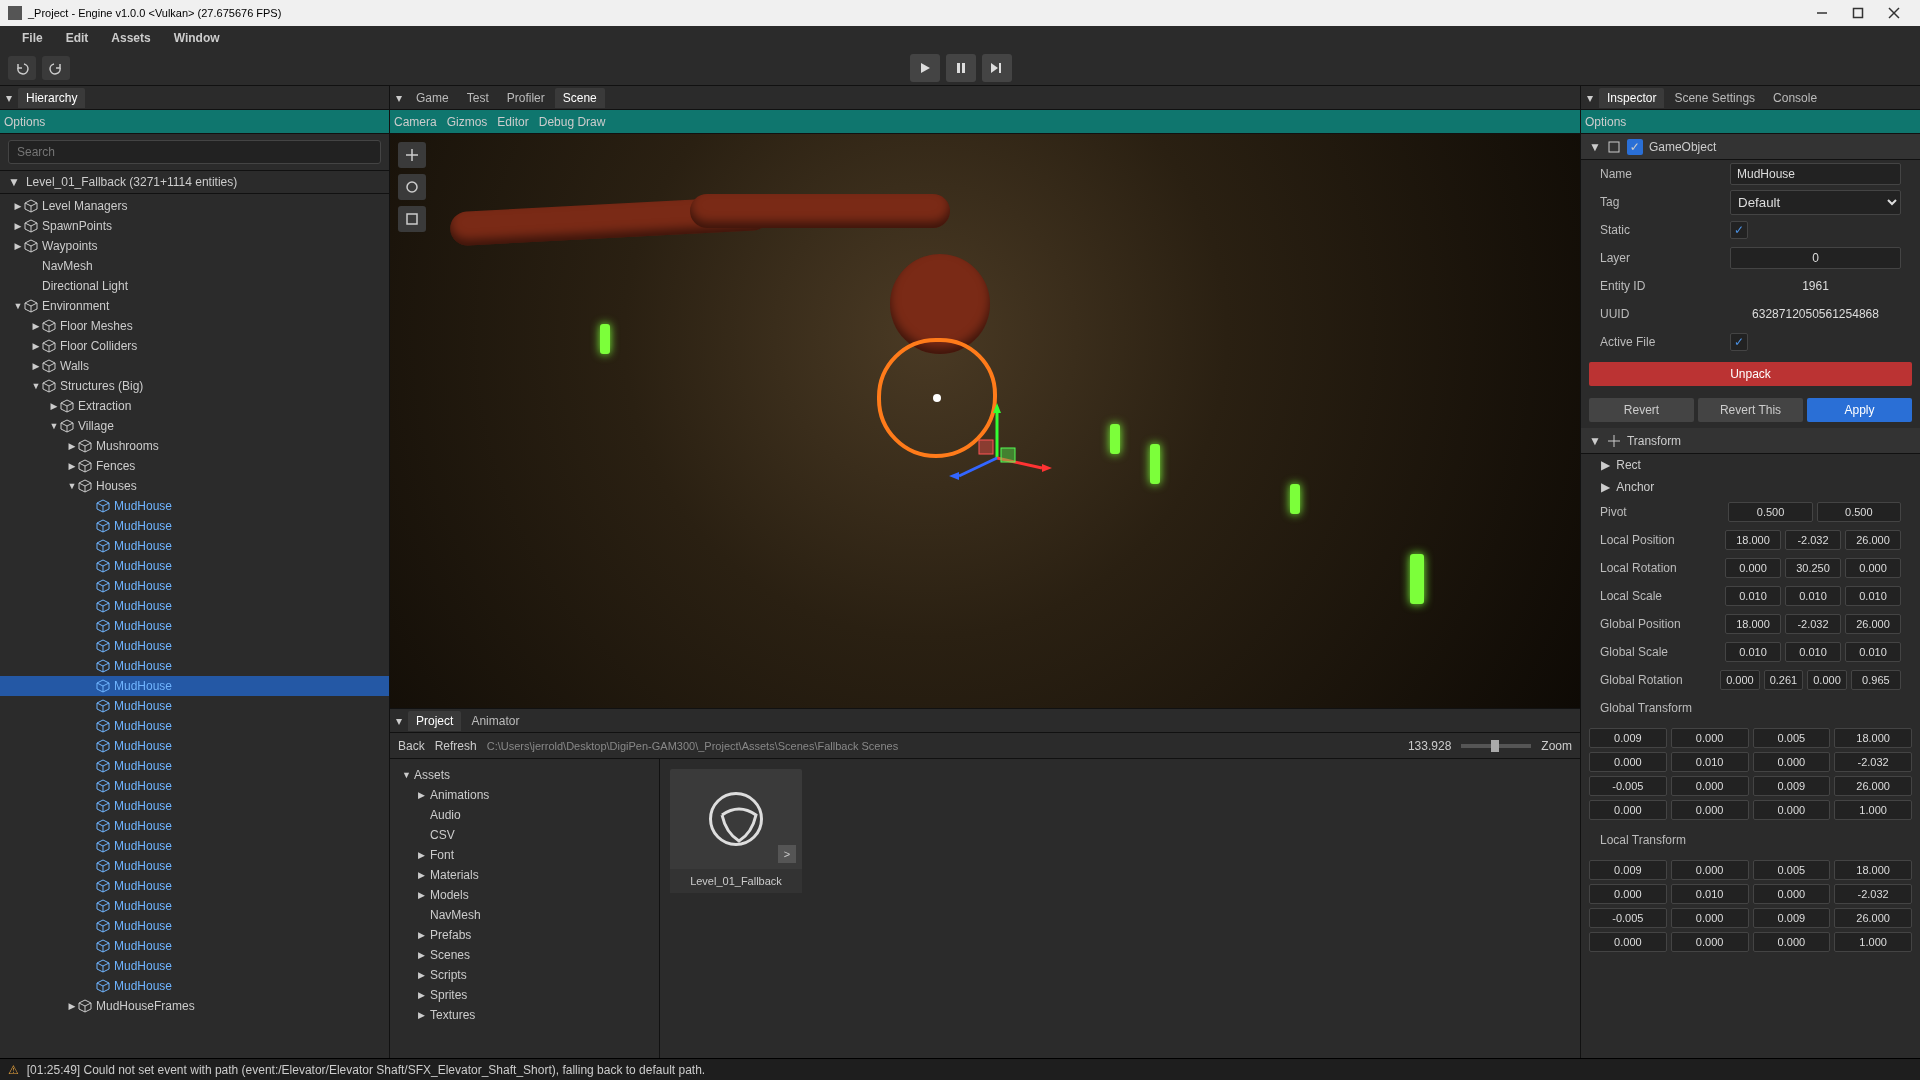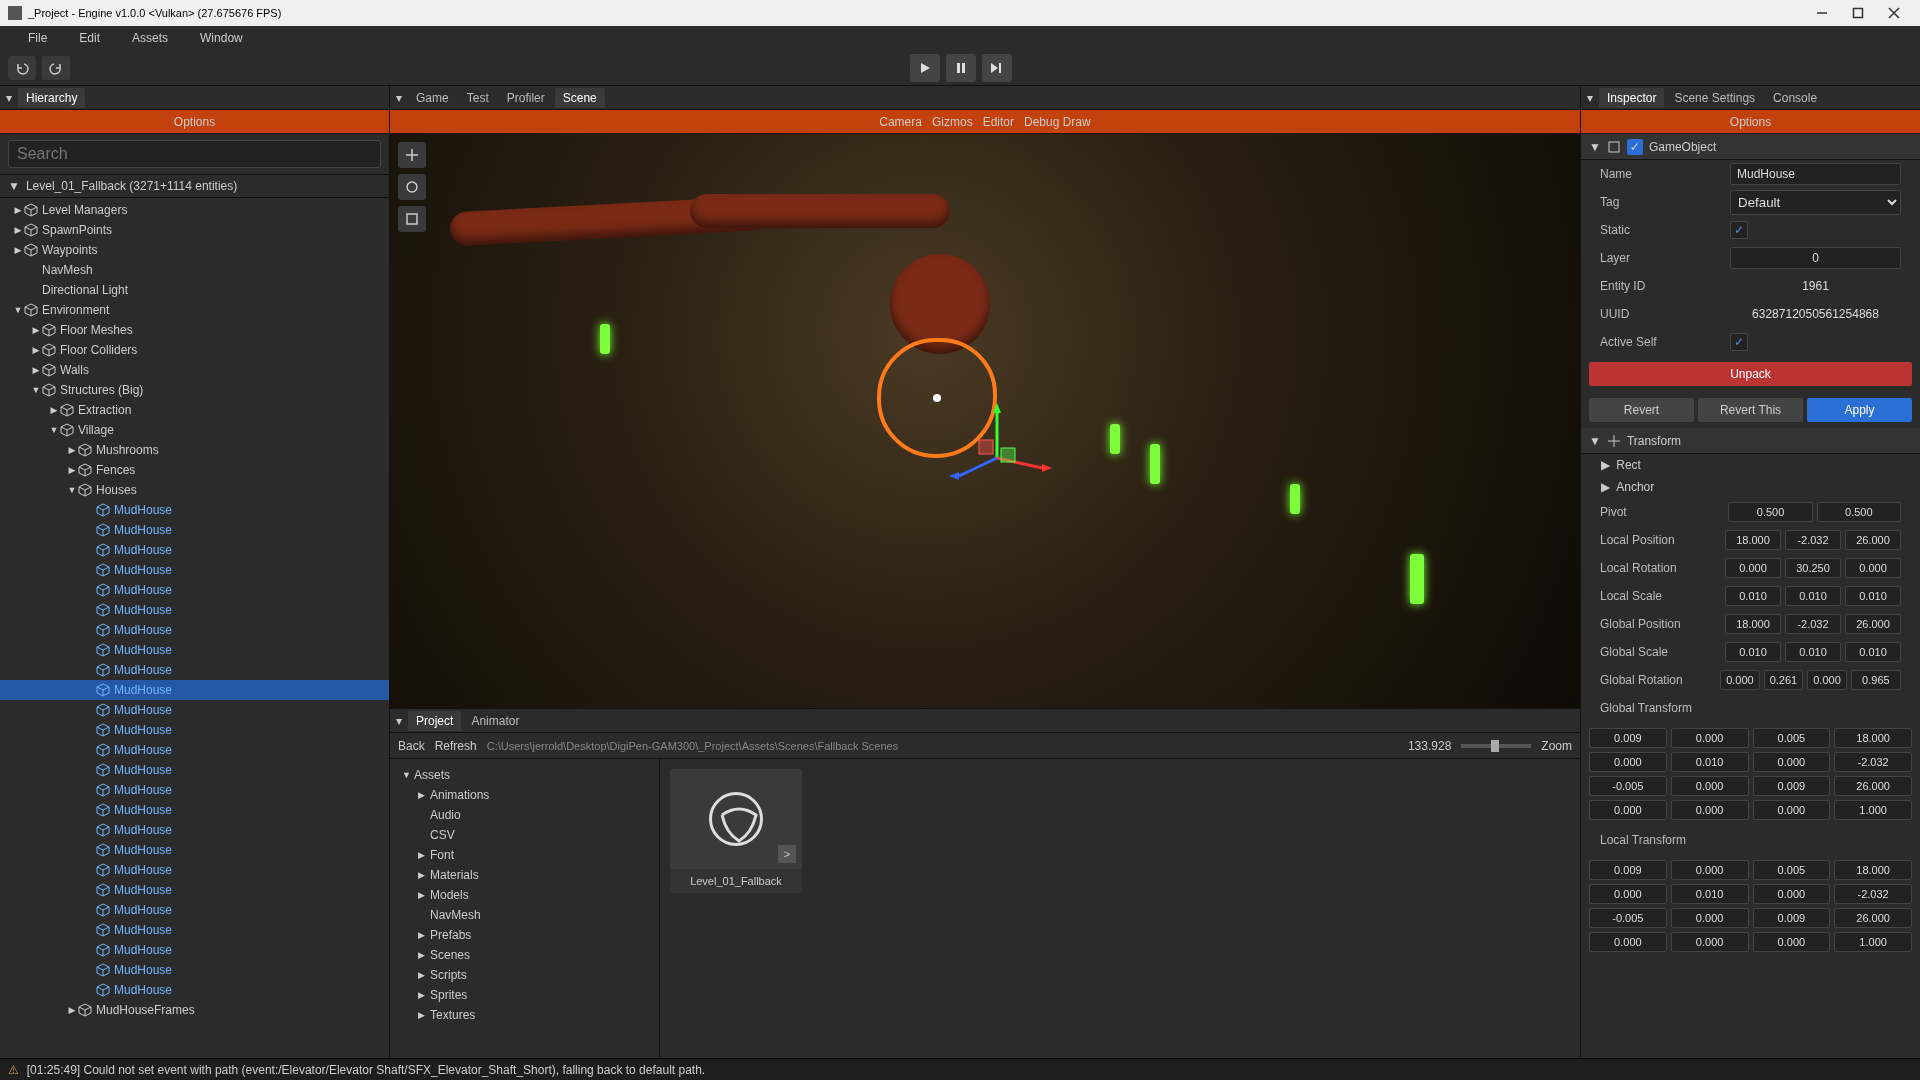--- a/index.html
+++ b/index.html
@@ -6,45 +6,45 @@
 html, body { width: 1920px; height: 1080px; background: #1a1a1a; color: #ccc; font-size: 12px; overflow: hidden; }
 
 
 .titlebar { height: 26px; background: #f0f0f0; color: #000; display: flex; align-items: center; padding: 0 8px; }
 .titlebar .ti-icon { width: 14px; height: 14px; background: #555; margin-right: 6px; }
 .titlebar .title { flex: 1; font-size: 11px; }
 .titlebar .win-btn { width: 36px; height: 26px; display: flex; align-items: center; justify-content: center; }
 .titlebar .win-btn svg { stroke: #333; }
 
 
-.menubar { height: 24px; background: #2b2b2b; display: flex; align-items: center; padding: 0 18px; gap: 12px; }
+.menubar { height: 24px; background: #2b2b2b; display: flex; align-items: center; padding: 0 12px; gap: 3px; font-weight: bold; }
 .menubar .mi { padding: 3px 10px; cursor: pointer; }
 
 
 .toolbar { height: 36px; background: #2b2b2b; display: flex; align-items: center; padding: 0 8px; border-bottom: 1px solid #111; }
 .toolbar .tb-left { display: flex; gap: 6px; }
 .toolbar .tb-center { flex: 1; display: flex; justify-content: center; gap: 6px; }
 .tb-btn { width: 28px; height: 24px; background: #3a3a3a; border-radius: 3px; display: flex; align-items: center; justify-content: center; cursor: pointer; }
 .tb-btn.play { width: 30px; height: 28px; background: #444; }
 
 .workspace { display: flex; height: calc(1080px - 26px - 24px - 36px - 22px); }
 
 
 .panel-tabs { height: 24px; background: #2b2b2b; display: flex; align-items: center; padding: 0 6px; gap: 2px; border-bottom: 1px solid #111; }
 .panel-tabs .filter-icon { margin-right: 4px; }
 .tab { padding: 3px 8px; cursor: pointer; color: #bbb; }
 .tab.active { background: #3a3a3a; color: #fff; border-radius: 2px 2px 0 0; }
 
-.panel-subbar { height: 24px; background: #c2410c; display: flex; align-items: center; padding: 0 26px; gap: 10px; border-bottom: 1px solid #111; justify-content: center; }
+.panel-subbar { height: 24px; background: #0f766e; display: flex; align-items: center; padding: 0 4px; gap: 10px; border-bottom: 1px solid #111; }
 .panel-subbar .opt { cursor: pointer; }
 
 
 .hierarchy { width: 390px; background: #2b2b2b; display: flex; flex-direction: column; border-right: 1px solid #111; }
 .search { margin: 6px 8px; }
-.search input { width: 100%; background: #222; border: 1px solid #444; color: #999; padding: 4px 8px; border-radius: 3px; font-size: 16px; }
+.search input { width: 100%; background: #222; border: 1px solid #444; color: #999; padding: 4px 8px; border-radius: 3px; font-size: 12px; }
 .scene-row { display: flex; align-items: center; padding: 4px 8px; gap: 6px; border-top: 1px solid #111; border-bottom: 1px solid #111; }
 .tree { flex: 1; overflow-y: auto; padding: 2px 0; }
 .tree-row { display: flex; align-items: center; height: 20px; padding-right: 6px; cursor: pointer; }
 .tree-row.selected { background: #2458a5; color: #fff; }
 .tree-row.prefab { color: #6fb4ff; }
 .tree-row .indent { display: inline-block; }
 .tree-row .caret { width: 12px; text-align: center; font-size: 9px; }
 .tree-row .cube { width: 14px; height: 14px; margin: 0 4px 0 0; display:inline-flex; align-items:center; justify-content:center; }
 
 
@@ -796,21 +796,21 @@
         </div>
       <div class="field-row">
           <div class="lab">Entity ID</div>
           <input type="text" readonly="" style="background: transparent; border: none;" value="1961">
         </div>
       <div class="field-row">
           <div class="lab">UUID</div>
           <input type="text" readonly="" style="background: transparent; border: none;" value="6328712050561254868">
         </div>
       <div class="field-row">
-          <div class="lab">Active Self</div>
+          <div class="lab">Active File</div>
           <div class="check on"></div>
         </div>
       <div class="btn-row">
           <div class="btn red">Unpack</div>
         </div>
       <div class="btn-row">
         <div class="btn">Revert</div>
         <div class="btn">Revert This</div>
         <div class="btn blue">Apply</div>
       </div>

